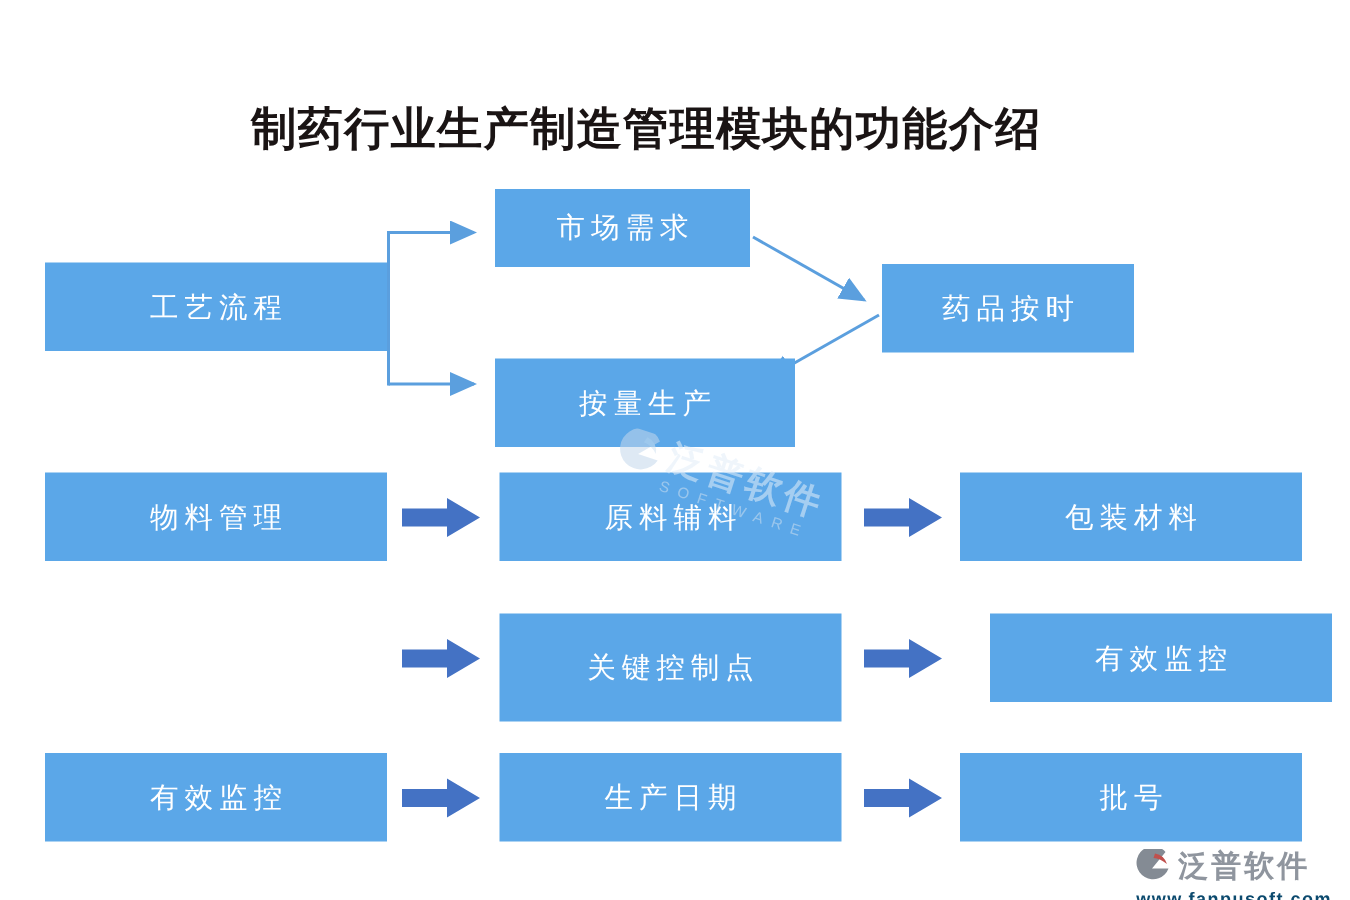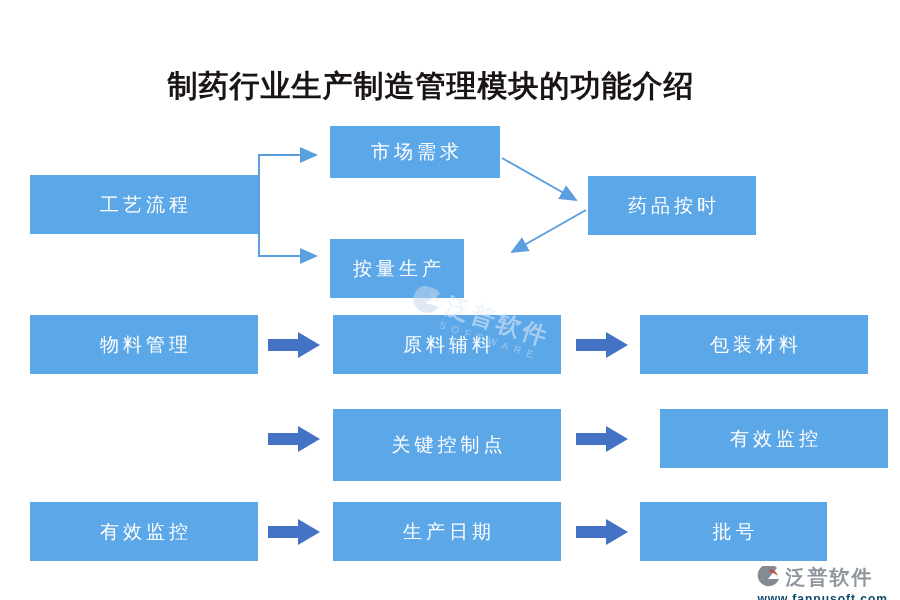--- a/index.html
+++ b/index.html
@@ -54,21 +54,21 @@
       <line x1="259" y1="143" x2="316" y2="143" marker-end="url(#ah)"></line>
       <line x1="259" y1="244" x2="316" y2="244" marker-end="url(#ah)"></line>
       <line x1="259" y1="142" x2="259" y2="245"></line>
       <line x1="502" y1="146" x2="576" y2="188" marker-end="url(#ah)"></line>
       <line x1="586" y1="198" x2="512" y2="240" marker-end="url(#ah)"></line>
     </g>
   </svg>
 
   <div class="box" style="left:30px;top:163px;width:228px;height:59px">工艺流程</div>
   <div class="box" style="left:330px;top:114px;width:170px;height:52px">市场需求</div>
-  <div class="box" style="left:330px;top:227px;width:134px;height:59px">按量生产</div>
+  <div class="box" style="left:330px;top:227px;width:200px;height:59px">按量生产</div>
   <div class="box" style="left:588px;top:164px;width:168px;height:59px">药品按时</div>
 
   <div class="box" style="left:30px;top:303px;width:228px;height:59px">物料管理</div>
   <svg class="blockarrow" style="left:268px;top:318px" width="52" height="30" viewBox="0 0 52 30">
     <polygon points="0,9 30,9 30,2 52,15 30,28 30,21 0,21" fill="#4472C4"></polygon>
   </svg>
   <div class="box" style="left:333px;top:303px;width:228px;height:59px">原料辅料</div>
   <svg class="blockarrow" style="left:576px;top:318px" width="52" height="30" viewBox="0 0 52 30">
     <polygon points="0,9 30,9 30,2 52,15 30,28 30,21 0,21" fill="#4472C4"></polygon>
   </svg>
@@ -84,21 +84,21 @@
   <div class="box" style="left:660px;top:397px;width:228px;height:59px">有效监控</div>
 
   <div class="box" style="left:30px;top:490px;width:228px;height:59px">有效监控</div>
   <svg class="blockarrow" style="left:268px;top:505px" width="52" height="30" viewBox="0 0 52 30">
     <polygon points="0,9 30,9 30,2 52,15 30,28 30,21 0,21" fill="#4472C4"></polygon>
   </svg>
   <div class="box" style="left:333px;top:490px;width:228px;height:59px">生产日期</div>
   <svg class="blockarrow" style="left:576px;top:505px" width="52" height="30" viewBox="0 0 52 30">
     <polygon points="0,9 30,9 30,2 52,15 30,28 30,21 0,21" fill="#4472C4"></polygon>
   </svg>
-  <div class="box" style="left:640px;top:490px;width:187px;height:59px">批号</div>
+  <div class="box" style="left:640px;top:490px;width:228px;height:59px">批号</div>
 
   <div class="watermark">
     <svg width="30" height="30" viewBox="0 0 24 24">
       <path d="M20,3 A11,11 0 1,0 22,13 L11,13 Z" fill="#c4d8ec"></path>
       <path d="M13,3 Q19,4 20,10 Q16,6 12,6 Z" fill="#d4e4f2"></path>
     </svg>
     <div>
       <span class="wm-text">泛普软件</span>
       <span class="wm-sub">SOFTWARE</span>
     </div>

